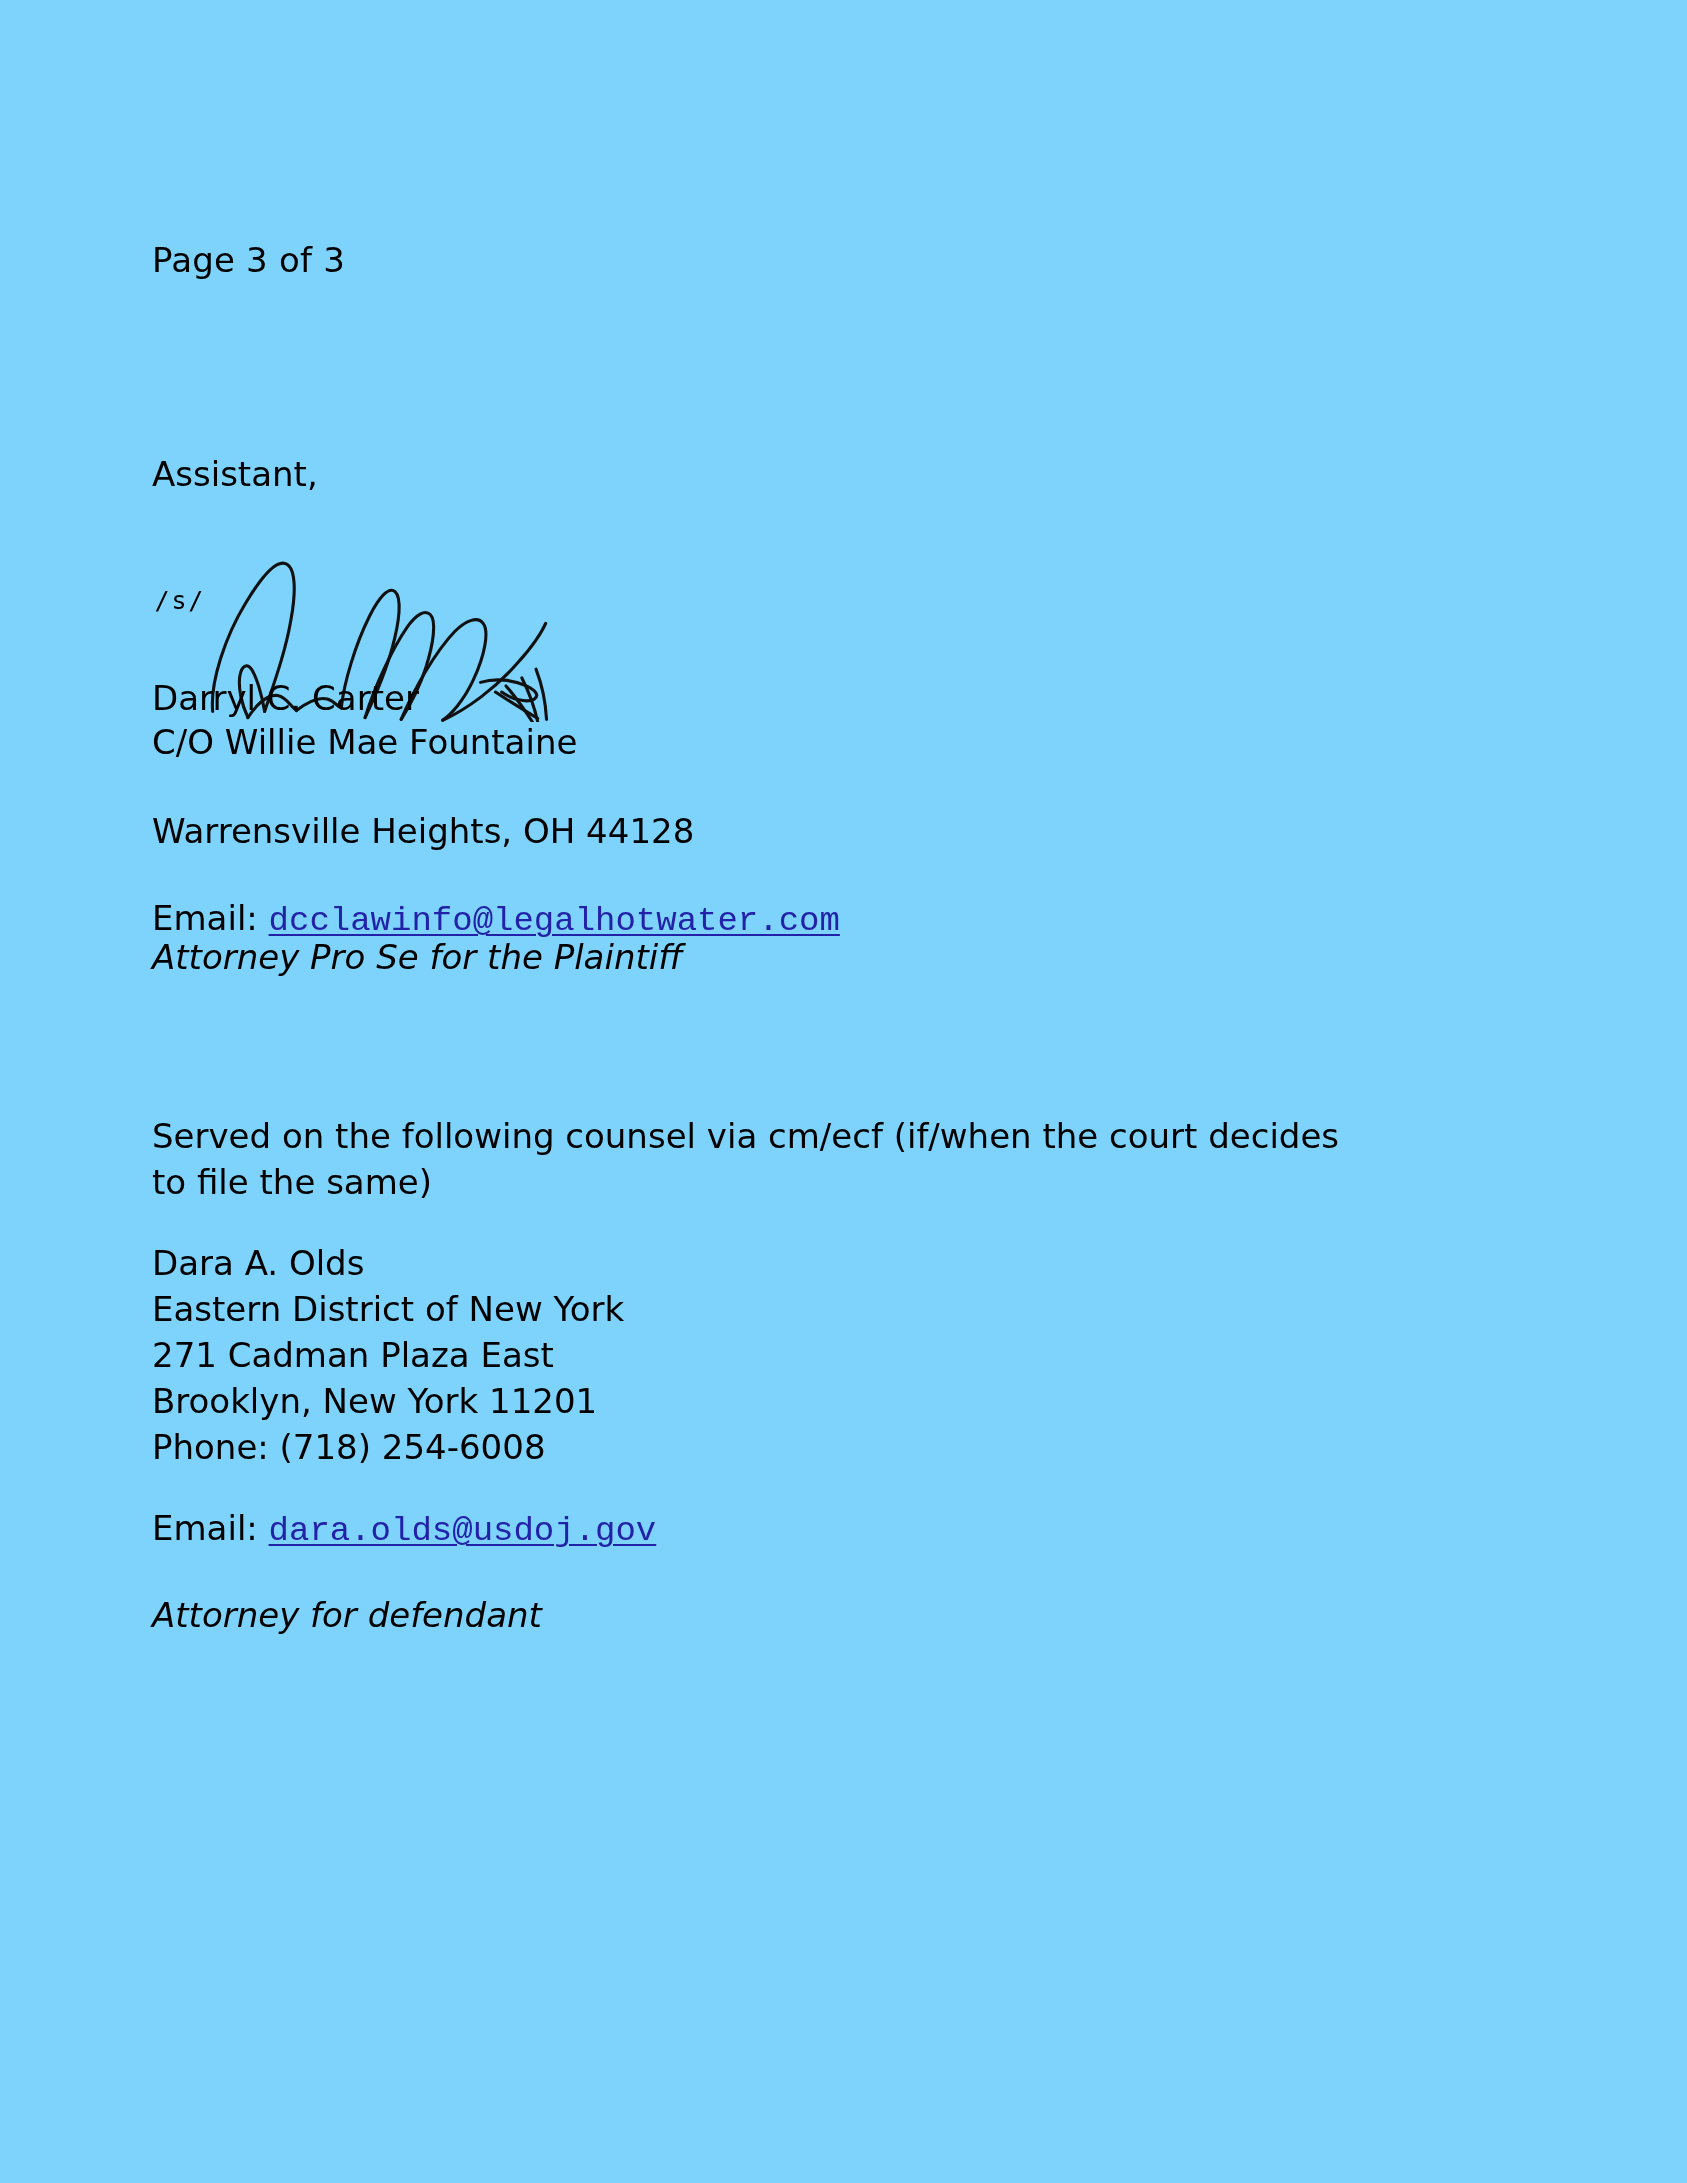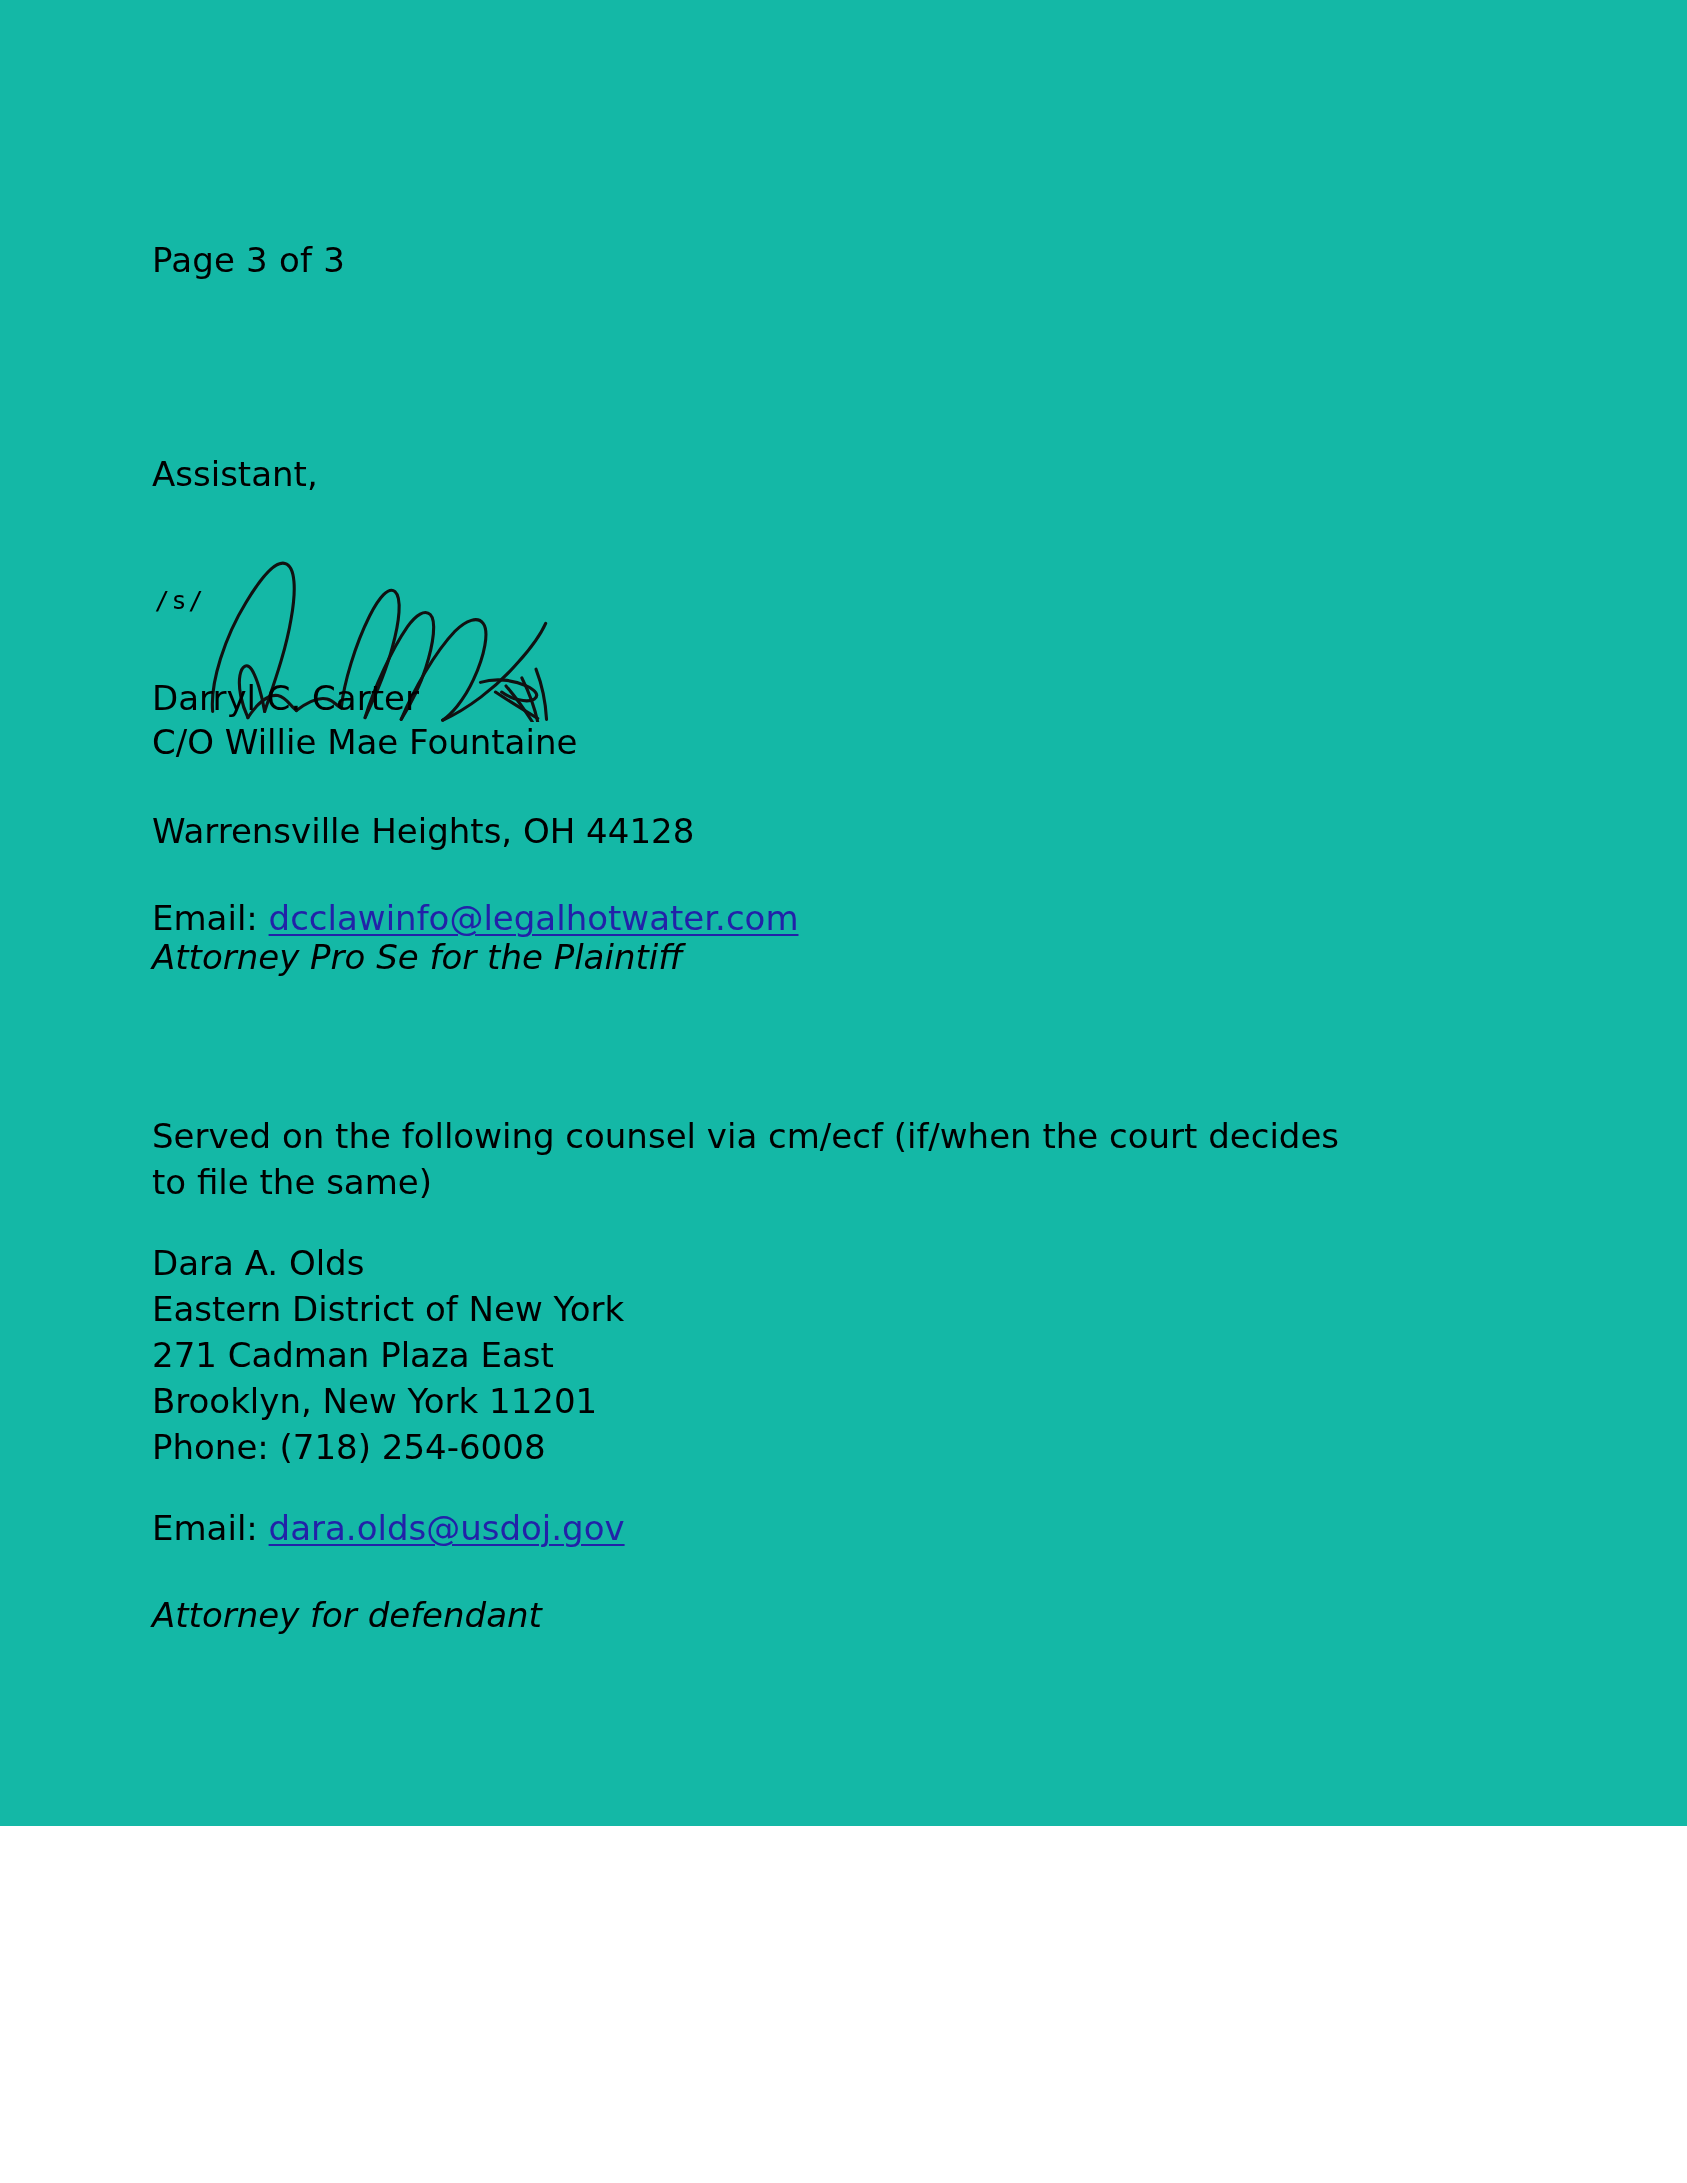--- a/index.html
+++ b/index.html
@@ -11,22 +11,22 @@
     width: 1687px;
     height: 2183px;
     font-family: "DejaVu Sans", sans-serif;
     color: #000000;
     -webkit-font-smoothing: antialiased;
   }
 
   .page {
     position: relative;
     width: 1687px;
-    height: 1826px;
-    background: #14b8a6;
+    height: 2183px;
+    background: #7dd3fc;
     overflow: hidden;
   }
 
   
   .page-label {
     position: absolute;
     left: 152px;
     top: 237px;
     font-family: "DejaVu Sans", sans-serif;
     font-size: 34px;
@@ -109,20 +109,21 @@
     white-space: nowrap;
   }
   .email-plaintiff { top: 895px; }
   .email-defendant { top: 1505px; }
 
   .email-link {
     color: #2222a8;
     text-decoration: underline;
     text-underline-offset: 3.5px;
     text-decoration-thickness: 2.2px;
+    font-family: Liberation Mono, monospace;
   }
 
   .role-italic {
     position: absolute;
     left: 152px;
     font-size: 34px;
     line-height: 46px;
     font-style: italic;
     white-space: nowrap;
   }

